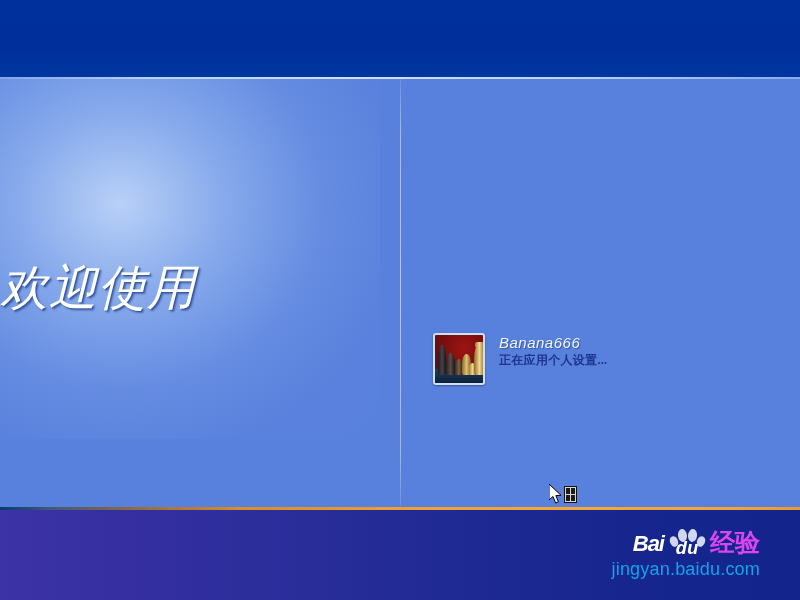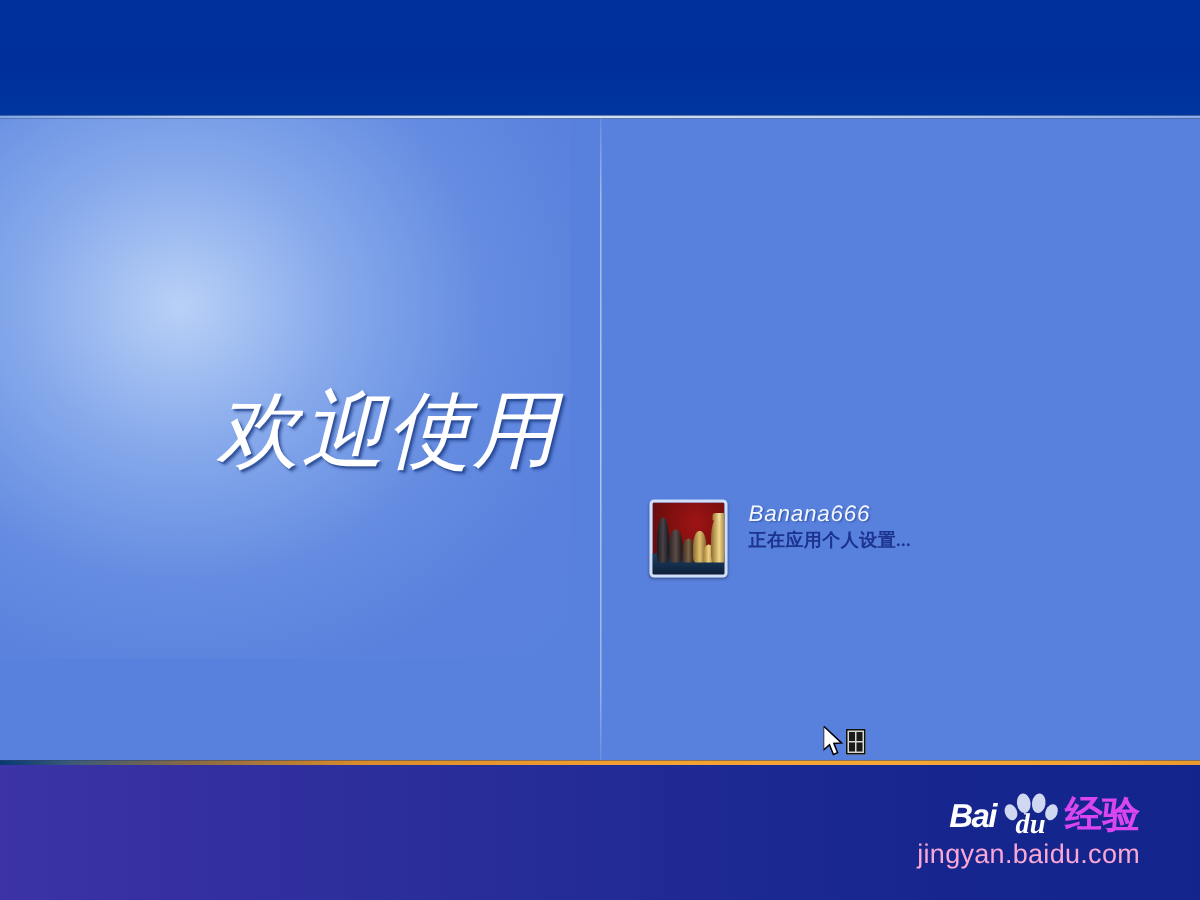--- a/index.html
+++ b/index.html
@@ -66,26 +66,26 @@
         rgba(255,255,255,0.55) 50%,
         rgba(255,255,255,0.42) 88%,
         rgba(255,255,255,0.10) 100%);
   }
 
   
   .welcome-text {
     position: absolute;
     left: 0px; top: 180px;
     width: 390px;
-    text-align: right;
+    text-align: left;
     padding-right: 18px;
     box-sizing: border-box;
     font-family: "Liberation Serif", serif;
     font-style: italic;
-    font-size: 56px;
+    font-size: 48px;
     line-height: 58px;
     color: #ffffff;
     letter-spacing: 1px;
     text-shadow: 2px 2px 2px rgba(20,50,120,0.55),
                  1px 1px 0px rgba(40,80,160,0.45);
   }
 
   
   .user-block {
     position: absolute;
@@ -255,42 +255,42 @@
     border-radius: 50%;
   }
   .paw .t1 { left: 4px;  top: 8px;  width: 8px;  height: 11px; transform: rotate(-22deg); }
   .paw .t2 { left: 12px; top: 1px;  width: 9px;  height: 13px; transform: rotate(-8deg); }
   .paw .t3 { left: 22px; top: 1px;  width: 9px;  height: 13px; transform: rotate(8deg);  }
   .paw .t4 { left: 31px; top: 8px;  width: 8px;  height: 11px; transform: rotate(22deg); }
   .paw .du {
     position: absolute;
     left: 8px; top: 13px;
     width: 26px; height: 17px;
-    font-family: Liberation Serif, serif;
+    font-family: Liberation Mono, monospace;
     font-weight: bold;
     font-style: italic;
     font-size: 19px;
     line-height: 17px;
     color: #ffffff;
   }
   .wm-cn {
     font-family: "DejaVu Sans", sans-serif;
     font-weight: bold;
     font-size: 25px;
     line-height: 26px;
     color: #d946ef;
     letter-spacing: 0px;
     margin-left: 3px;
   }
   .wm-url {
     margin-top: 1px;
     font-family: "Liberation Sans", sans-serif;
     font-size: 18px;
     line-height: 20px;
-    color: #f9a8d4;
+    color: #0ea5e9;
     letter-spacing: 0.2px;
     text-align: right;
   }
 </style>
 </head>
 <body>
 
 <div id="screen">
 
   <div class="top-band"></div>

